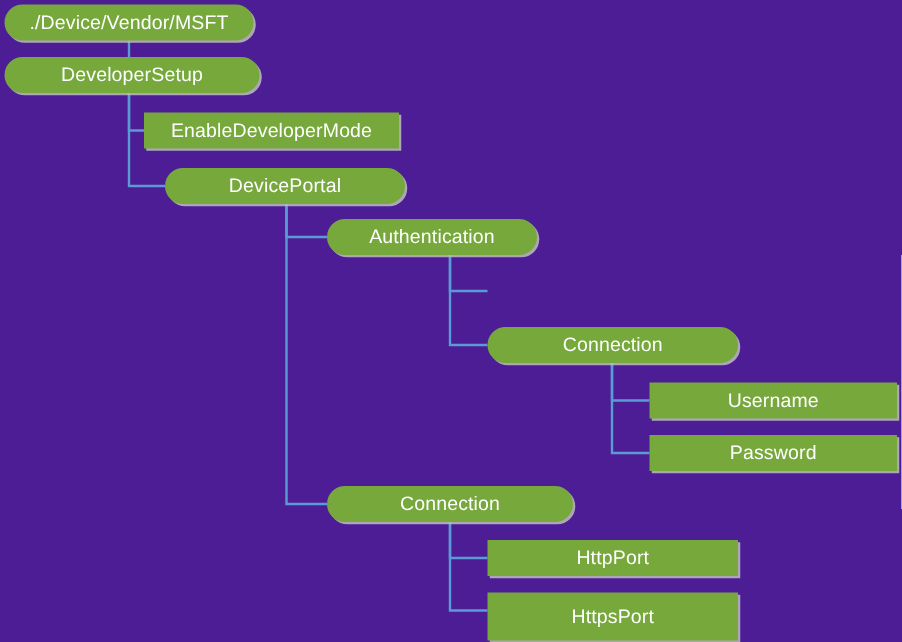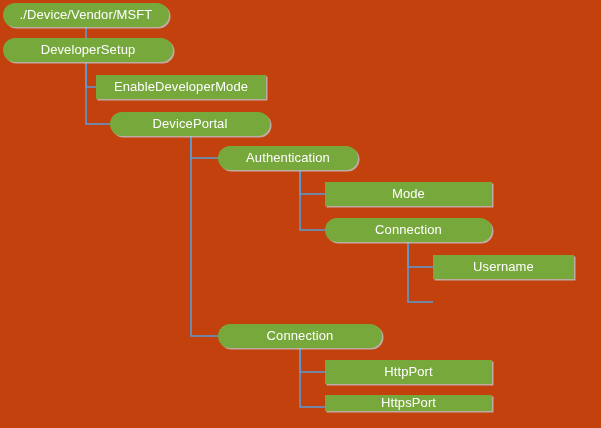--- a/index.html
+++ b/index.html
@@ -8,21 +8,21 @@
     padding: 0;
     background: #ffffff;
   }
   body {
     font-family: "Liberation Sans", sans-serif;
   }
   #diagram {
     position: relative;
     width: 601px;
     height: 428px;
-    background: #c2410c;
+    background: #4c1d95;
     overflow: hidden;
   }
   #connectors {
     position: absolute;
     left: 0;
     top: 0;
     width: 601px;
     height: 428px;
     pointer-events: none;
   }
@@ -80,31 +80,31 @@
     </div>
     <div class="node square" style="left: 96px; top: 75px; width: 170px; height: 24px;">
       <span class="node-label">EnableDeveloperMode</span>
     </div>
     <div class="node rounded" style="left: 110px; top: 112px; width: 160px; height: 24px;">
       <span class="node-label">DevicePortal</span>
     </div>
     <div class="node rounded" style="left: 218px; top: 146px; width: 140px; height: 24px;">
       <span class="node-label">Authentication</span>
     </div>
-    <div class="node square" style="left: 325px; top: 182px; width: 167px; height: 24px;">
-      <span class="node-label">Mode</span>
-    </div>
     <div class="node rounded" style="left: 325px; top: 218px; width: 167px; height: 24px;">
       <span class="node-label">Connection</span>
     </div>
-    <div class="node square" style="left: 433px; top: 255px; width: 141px; height: 24px;">
+    <div class="node square" style="left: 433px; top: 255px; width: 165px; height: 24px;">
       <span class="node-label">Username</span>
+    </div>
+    <div class="node square" style="left: 433px; top: 290px; width: 165px; height: 24px;">
+      <span class="node-label">Password</span>
     </div>
     <div class="node rounded" style="left: 218px; top: 324px; width: 164px; height: 24px;">
       <span class="node-label">Connection</span>
     </div>
     <div class="node square" style="left: 325px; top: 360px; width: 167px; height: 24px;">
       <span class="node-label">HttpPort</span>
     </div>
-    <div class="node square" style="left: 325px; top: 395px; width: 167px; height: 16px;">
+    <div class="node square" style="left: 325px; top: 395px; width: 167px; height: 32px;">
       <span class="node-label">HttpsPort</span>
     </div>
   </div>
 
 </body></html>

